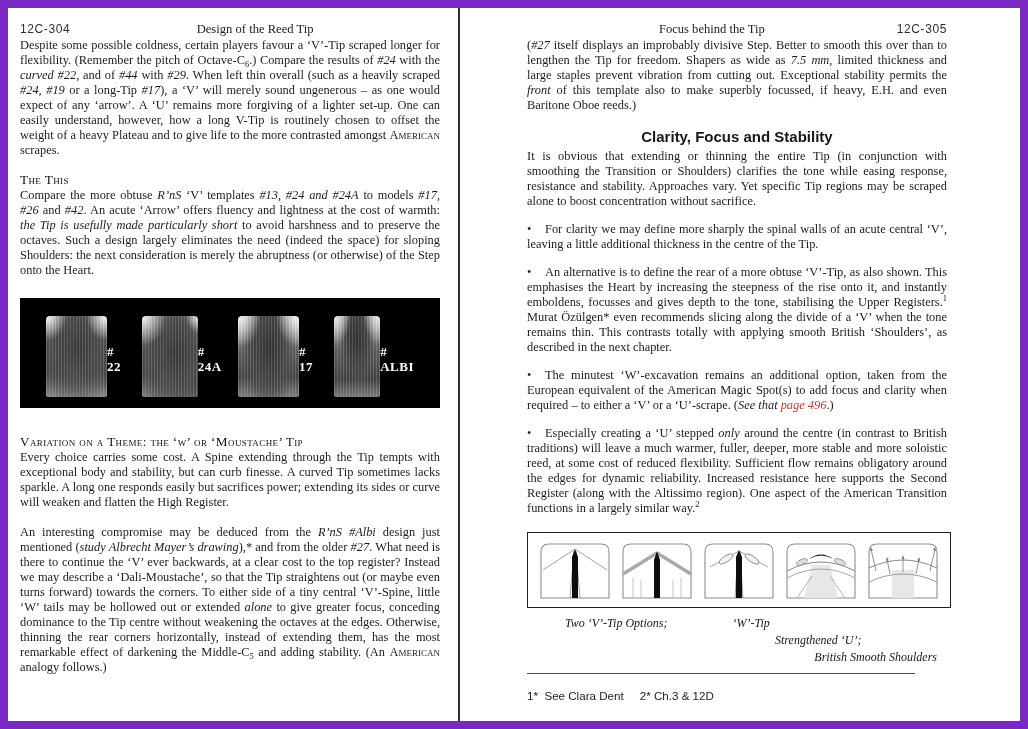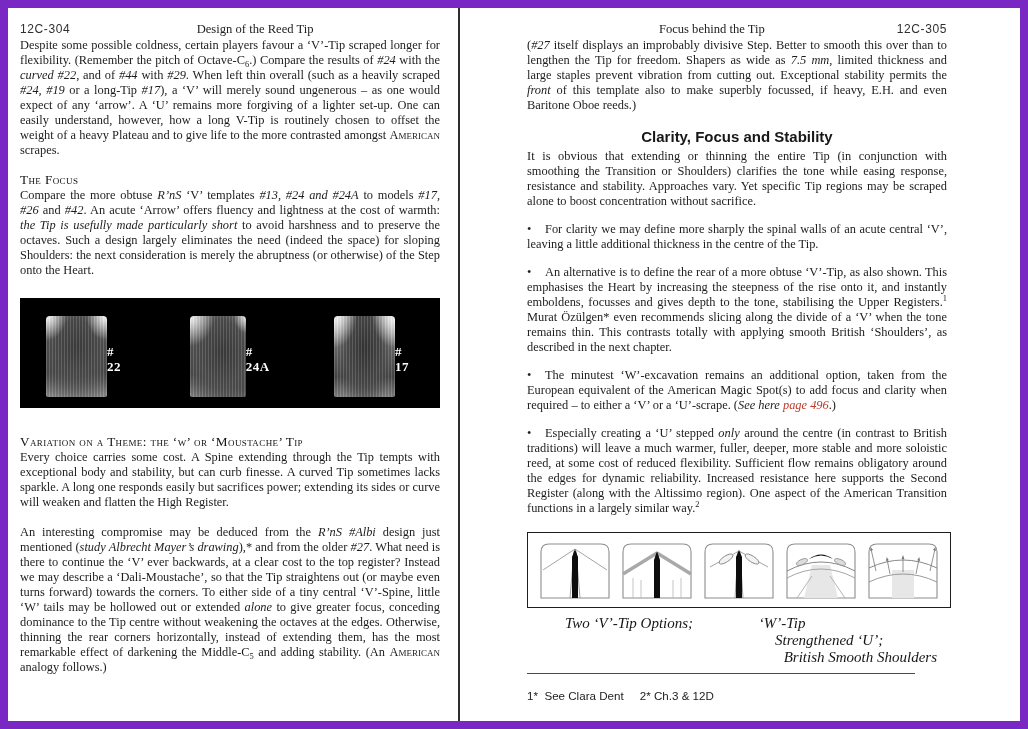--- a/index.html
+++ b/index.html
@@ -54,21 +54,21 @@
   
   h2.center-head{margin:16px 0 0 0;height:20px;text-align:center;
       font-family:"Liberation Sans", sans-serif;font-weight:bold;font-size:15px;color:#171717;}
   .mt-intro{margin-top:10px;}
   p.bullet{margin:13px 0 0 0;text-align:justify;}
   .bmark{display:inline-block;width:18px;}
   
   .tip-figure{margin-top:16px;width:424px;box-sizing:border-box;border:1.3px solid #1d1d1d;
       padding:8px 9px;display:flex;justify-content:space-between;background:#fff;}
   .panel{display:block;}
-  .captions{margin-top:7px;font-style:italic;font-size:15px;line-height:17px;color:#161616;}
+  .captions{margin-top:7px;font-style:italic;font-size:12px;line-height:17px;color:#161616;}
   .cap-row1{padding-left:38px;}
   .cap-w{margin-left:62px;}
   .cap-row2{padding-left:248px;}
   .cap-row3{text-align:right;padding-right:10px;}
   .fn-rule{width:388px;border-top:1.2px solid #4a4a4a;margin-top:7px;}
   .footnote{margin-top:14px;font-family:"Liberation Sans", sans-serif;font-size:11.6px;
       color:#222;white-space:pre;}
 </style>
 </head>
 <body>
@@ -78,35 +78,39 @@
 
     <div class="page page-left">
       <div class="col">
         <div class="runhead">
           <span class="pagenum">12C-304</span>
           <span class="headtitle">Design of the Reed Tip</span>
         </div>
 
         <p class="body mt-p1L">Despite some possible coldness, certain players favour a ‘V’-Tip scraped longer for flexibility. (Remember the pitch of Octave-C<sub>6</sub>.) Compare the results of <i>#24</i> with the <i>curved #22</i>, and of <i>#44</i> with <i>#29</i>. When left thin overall (such as a heavily scraped <i>#24, #19</i> or a long-Tip <i>#17</i>), a ‘V’ will merely sound ungenerous – as one would expect of any ‘arrow’. A ‘U’ remains more forgiving of a lighter set-up. One can easily understand, however, how a long V-Tip is routinely chosen to offset the weight of a heavy Plateau and to give life to the more contrasted amongst <span class="sc">American</span> scrapes.</p>
 
-        <h3 class="sc-head">The Focus</h3>
+        <h3 class="sc-head">The This</h3>
         <p class="body">Compare the more obtuse <i>R’nS</i> ‘V’ templates <i>#13, #24 and #24A</i> to models <i>#17, #26</i> and <i>#42</i>. An acute ‘Arrow’ offers fluency and lightness at the cost of warmth: <i>the Tip is usefully made particularly short</i> to avoid harshness and to preserve the octaves. Such a design largely eliminates the need (indeed the space) for sloping Shoulders: the next consideration is merely the abruptness (or otherwise) of the Step onto the Heart.</p>
 
         <div class="photo-strip">
           <div class="photo-cell">
             <div class="ph pa streaks"></div>
             <span class="photo-label"># 22</span>
           </div>
           <div class="photo-cell">
             <div class="ph pb streaks"></div>
             <span class="photo-label"># 24A</span>
           </div>
           <div class="photo-cell">
             <div class="ph pc streaks"></div>
             <span class="photo-label"># 17</span>
+          </div>
+          <div class="photo-cell">
+            <div class="ph pd streaks"></div>
+            <span class="photo-label"># ALBI</span>
           </div>
         </div>
 
         <h3 class="sc-head" style="margin-top:26px;">Variation on a Theme: the ‘w’ or ‘Moustache’ Tip</h3>
         <p class="body">Every choice carries some cost. A Spine extending through the Tip tempts with exceptional body and stability, but can curb finesse. A curved Tip sometimes lacks sparkle. A long one responds easily but sacrifices power; extending its sides or curve will weaken and flatten the High Register.</p>
         <p class="body" style="margin-top:15px;">An interesting compromise may be deduced from the <i>R’nS #Albi</i> design just mentioned (<i>study Albrecht Mayer’s drawing</i>),* and from the older <i>#27</i>. What need is there to continue the ‘V’ ever backwards, at a clear cost to the top register? Instead we may describe a ‘Dali-Moustache’, so that the Tip straightens out (or maybe even turns forward) towards the corners. To either side of a tiny central ‘V’-Spine, little ‘W’ tails may be hollowed out or extended <i>alone</i> to give greater focus, conceding dominance to the Tip centre without weakening the octaves at the edges. Otherwise, thinning the rear corners horizontally, instead of extending them, has the most remarkable effect of darkening the Middle-C<sub>5</sub> and adding stability. (An <span class="sc">American</span> analogy follows.)</p>
       </div>
     </div>
 
     <div class="seam"></div>
@@ -119,21 +123,21 @@
         </div>
 
         <p class="body mt-p1R">(<i>#27</i> itself displays an improbably divisive Step. Better to smooth this over than to lengthen the Tip for freedom. Shapers as wide as <i>7.5 mm</i>, limited thickness and large staples prevent vibration from cutting out. Exceptional stability permits the <i>front</i> of this template also to make superbly focussed, if heavy, E.H. and even Baritone Oboe reeds.)</p>
 
         <h2 class="center-head">Clarity, Focus and Stability</h2>
 
         <p class="body mt-intro">It is obvious that extending or thinning the entire Tip (in conjunction with smoothing the Transition or Shoulders) clarifies the tone while easing response, resistance and stability. Approaches vary. Yet specific Tip regions may be scraped alone to boost concentration without sacrifice.</p>
 
         <p class="bullet"><span class="bmark">•</span><span>For clarity we may define more sharply the spinal walls of an acute central ‘V’, leaving a little additional thickness in the centre of the Tip.</span></p>
         <p class="bullet"><span class="bmark">•</span><span>An alternative is to define the rear of a more obtuse ‘V’-Tip, as also shown. This emphasises the Heart by increasing the steepness of the rise onto it, and instantly emboldens, focusses and gives depth to the tone, stabilising the Upper Registers.<sup>1</sup> Murat Özülgen* even recommends slicing along the divide of a ‘V’ when the tone remains thin. This contrasts totally with applying smooth British ‘Shoulders’, as described in the next chapter.</span></p>
-        <p class="bullet"><span class="bmark">•</span><span>The minutest ‘W’-excavation remains an additional option, taken from the European equivalent of the American Magic Spot(s) to add focus and clarity when required – to either a ‘V’ or a ‘U’-scrape. (<i>See here </i><span class="red"><i>page 496</i></span>.)</span></p>
+        <p class="bullet"><span class="bmark">•</span><span>The minutest ‘W’-excavation remains an additional option, taken from the European equivalent of the American Magic Spot(s) to add focus and clarity when required – to either a ‘V’ or a ‘U’-scrape. (<i>See that </i><span class="red"><i>page 496</i></span>.)</span></p>
         <p class="bullet"><span class="bmark">•</span><span>Especially creating a ‘U’ stepped <i>only</i> around the centre (in contrast to British traditions) will leave a much warmer, fuller, deeper, more stable and more soloistic reed, at some cost of reduced flexibility. Sufficient flow remains obligatory around the edges for dynamic reliability. Increased resistance here supports the Second Register (along with the Altissimo region). One aspect of the American Transition functions in a largely similar way.<sup>2</sup></span></p>
 
         <div class="tip-figure">
           <svg class="panel" width="76" height="58" viewBox="0 0 76 58">
             <path d="M4,57 L4,11 Q4,3 12,3 L64,3 Q72,3 72,11 L72,57 Z" fill="#ffffff" stroke="#8d8d8d" stroke-width="1.1"></path>
             <path d="M38,8 L6,29 M38,8 L70,29" stroke="#9a9a9a" stroke-width="0.9" fill="none"></path>
             <path d="M33,57 L37,10 M43,57 L39,10" stroke="#8a8a8a" stroke-width="0.8" fill="none"></path>
             <polygon points="35,57 35,16 38,8 41,16 41,57" fill="#0d0d0d"></polygon>
           </svg>
           <svg class="panel" width="76" height="58" viewBox="0 0 76 58">

